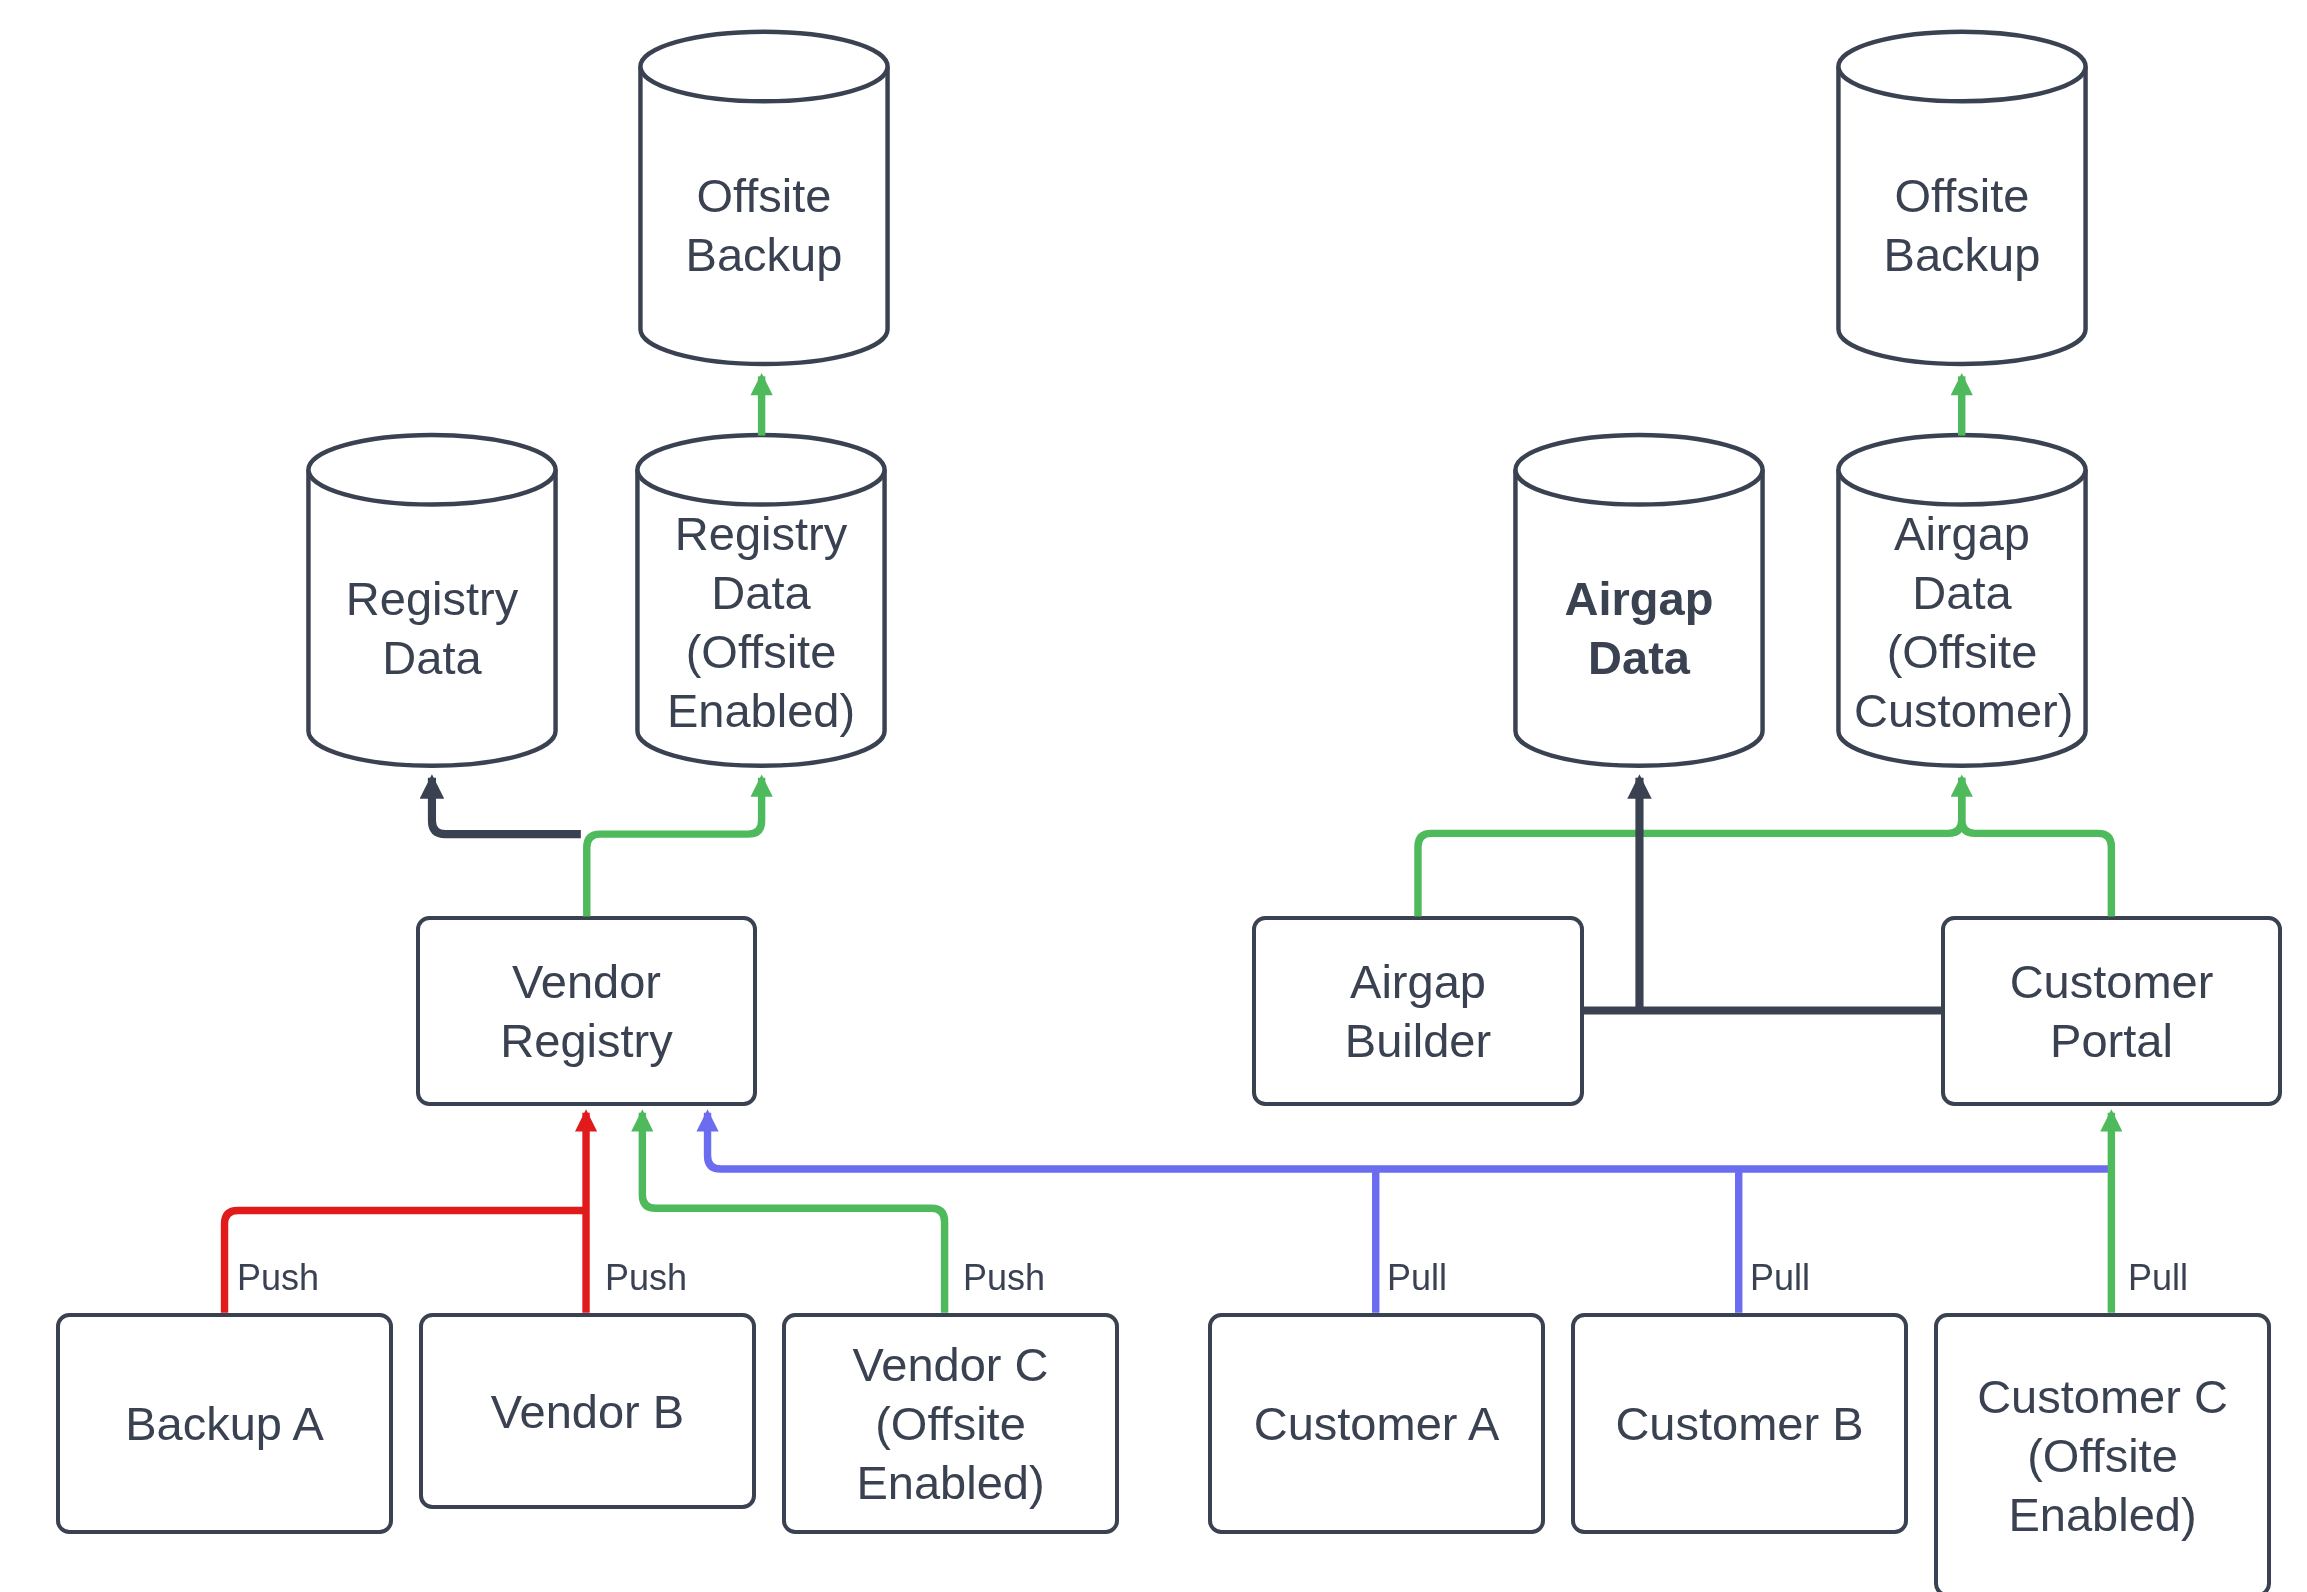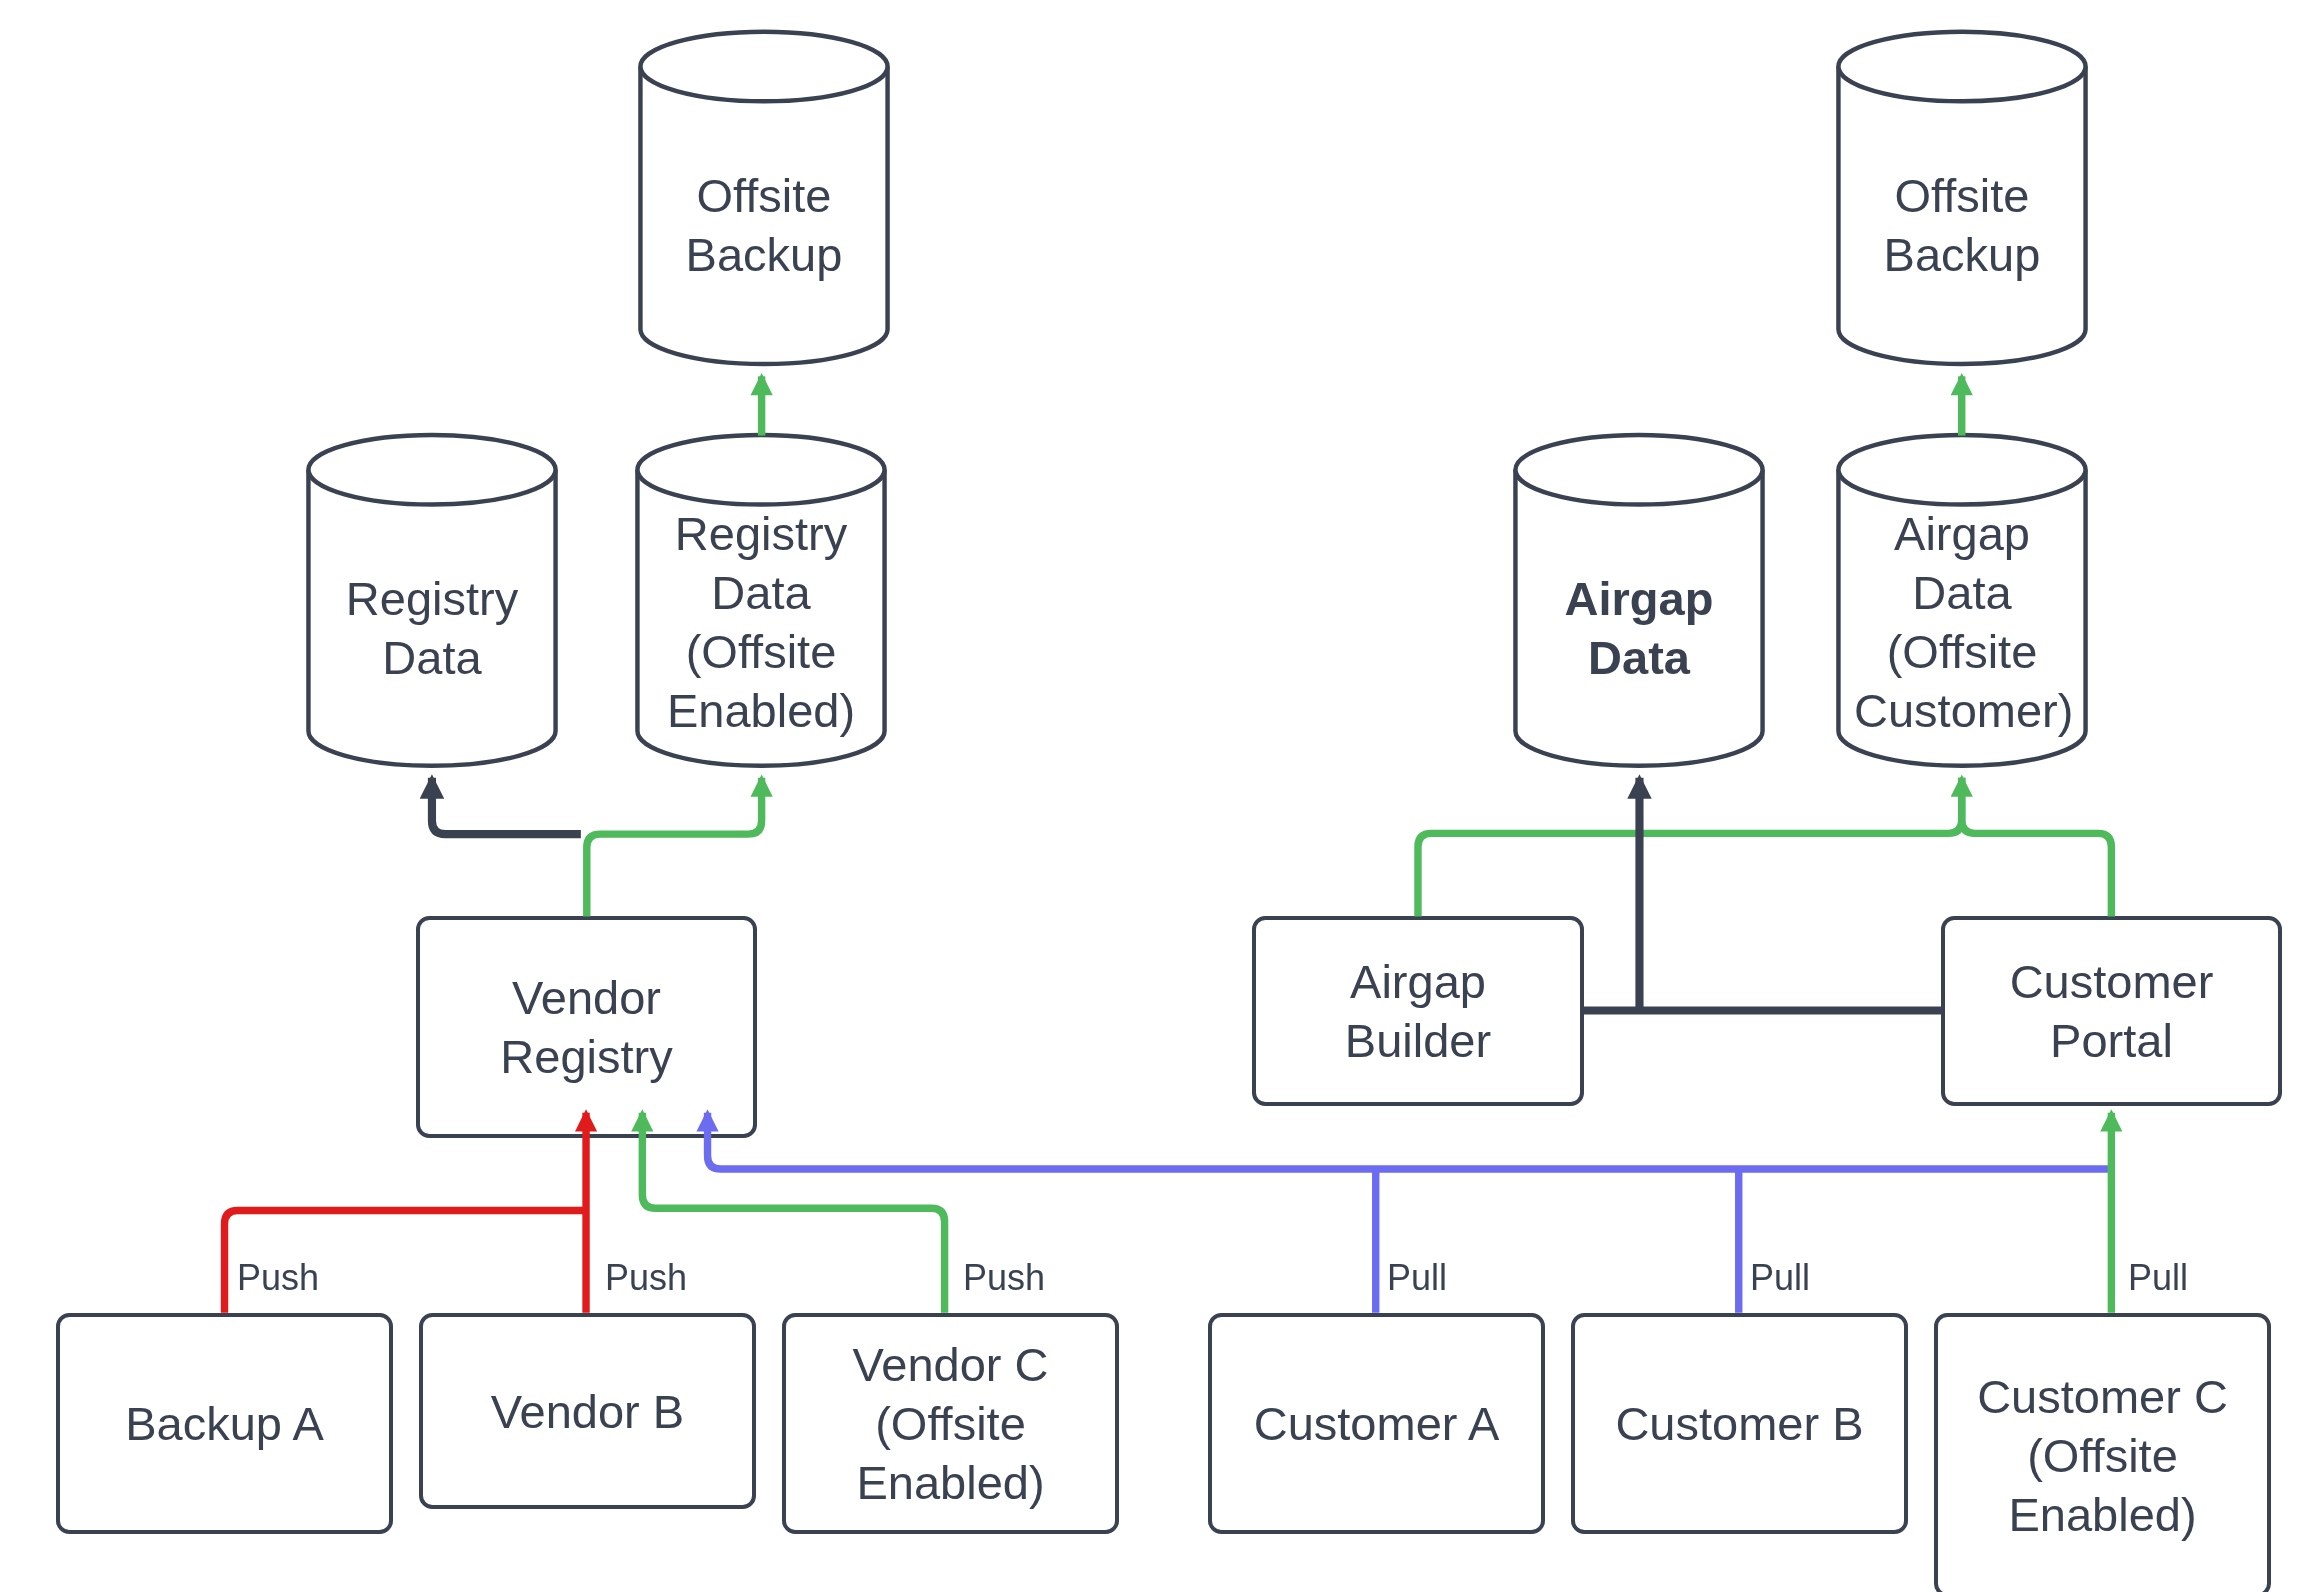--- a/index.html
+++ b/index.html
@@ -121,21 +121,21 @@
   <div class="cyl" style="left:1834px;top:431px;width:256px;height:341px;">
     <svg viewBox="0 0 346 460">
       <path class="shape" d="M 6 52 V 405 A 167 47 0 0 0 340 405 V 52"></path>
       <ellipse class="shape" cx="173" cy="52" rx="167" ry="47"></ellipse>
     </svg>
     <div class="cyl-label" style="padding-top:41px;">
         <span class="lbl">Airgap Data (Offsite Customer)</span>
       </div>
   </div>
 
-  <div class="box mid" style="left:416px;top:916px;width:341px;height:222px;">
+  <div class="box mid" style="left:416px;top:916px;width:341px;height:190px;">
     <span class="lbl">Vendor Registry</span>
   </div>
 
   <div class="box mid" style="left:1252px;top:916px;width:332px;height:190px;">
     <span class="lbl">Airgap Builder</span>
   </div>
 
   <div class="box mid" style="left:1941px;top:916px;width:341px;height:190px;">
     <span class="lbl">Customer Portal</span>
   </div>

